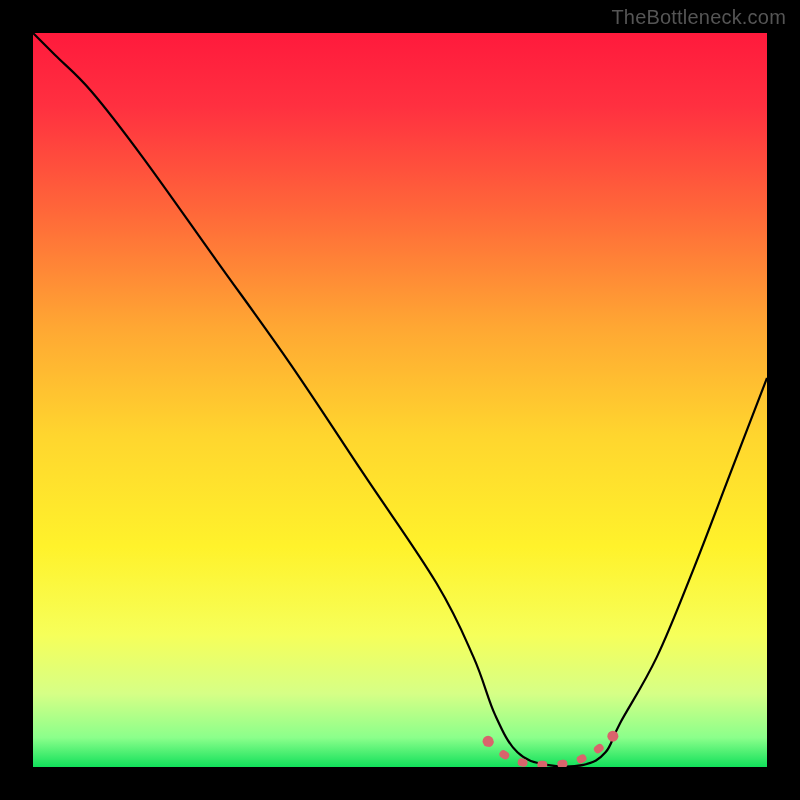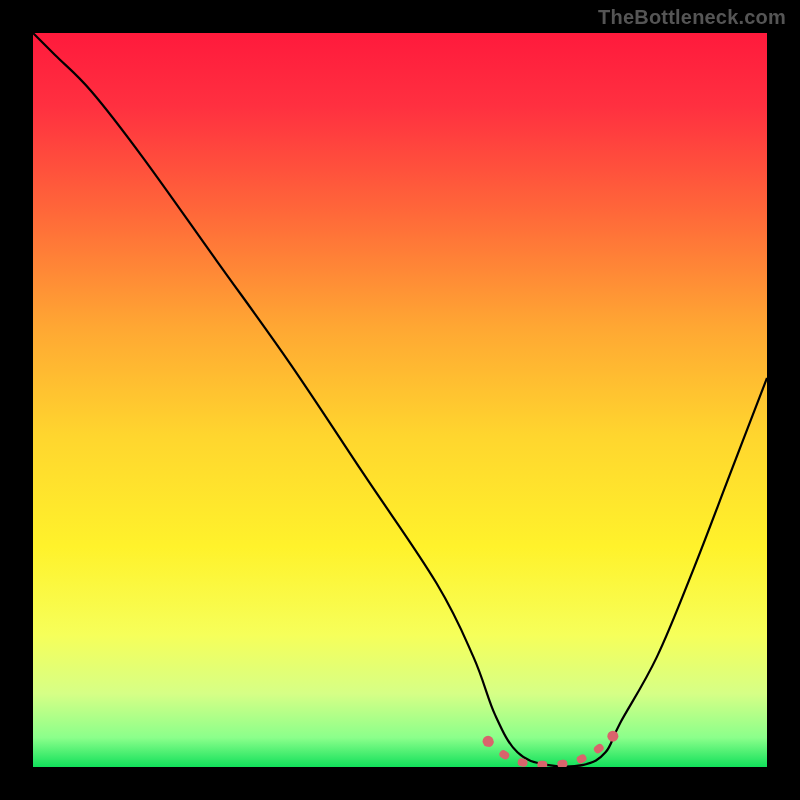--- a/index.html
+++ b/index.html
@@ -16,21 +16,21 @@
     width: 800px;
     height: 800px;
     background: #000;
   }
   .watermark {
     position: absolute;
     top: 6px;
     right: 14px;
     color: #555;
     font-size: 20px;
-    font-weight: 700;
+    font-weight: 400;
     z-index: 3;
     letter-spacing: 0.2px;
   }
   .plot {
     position: absolute;
     left: 33px;
     top: 33px;
     width: 734px;
     height: 734px;
   }

